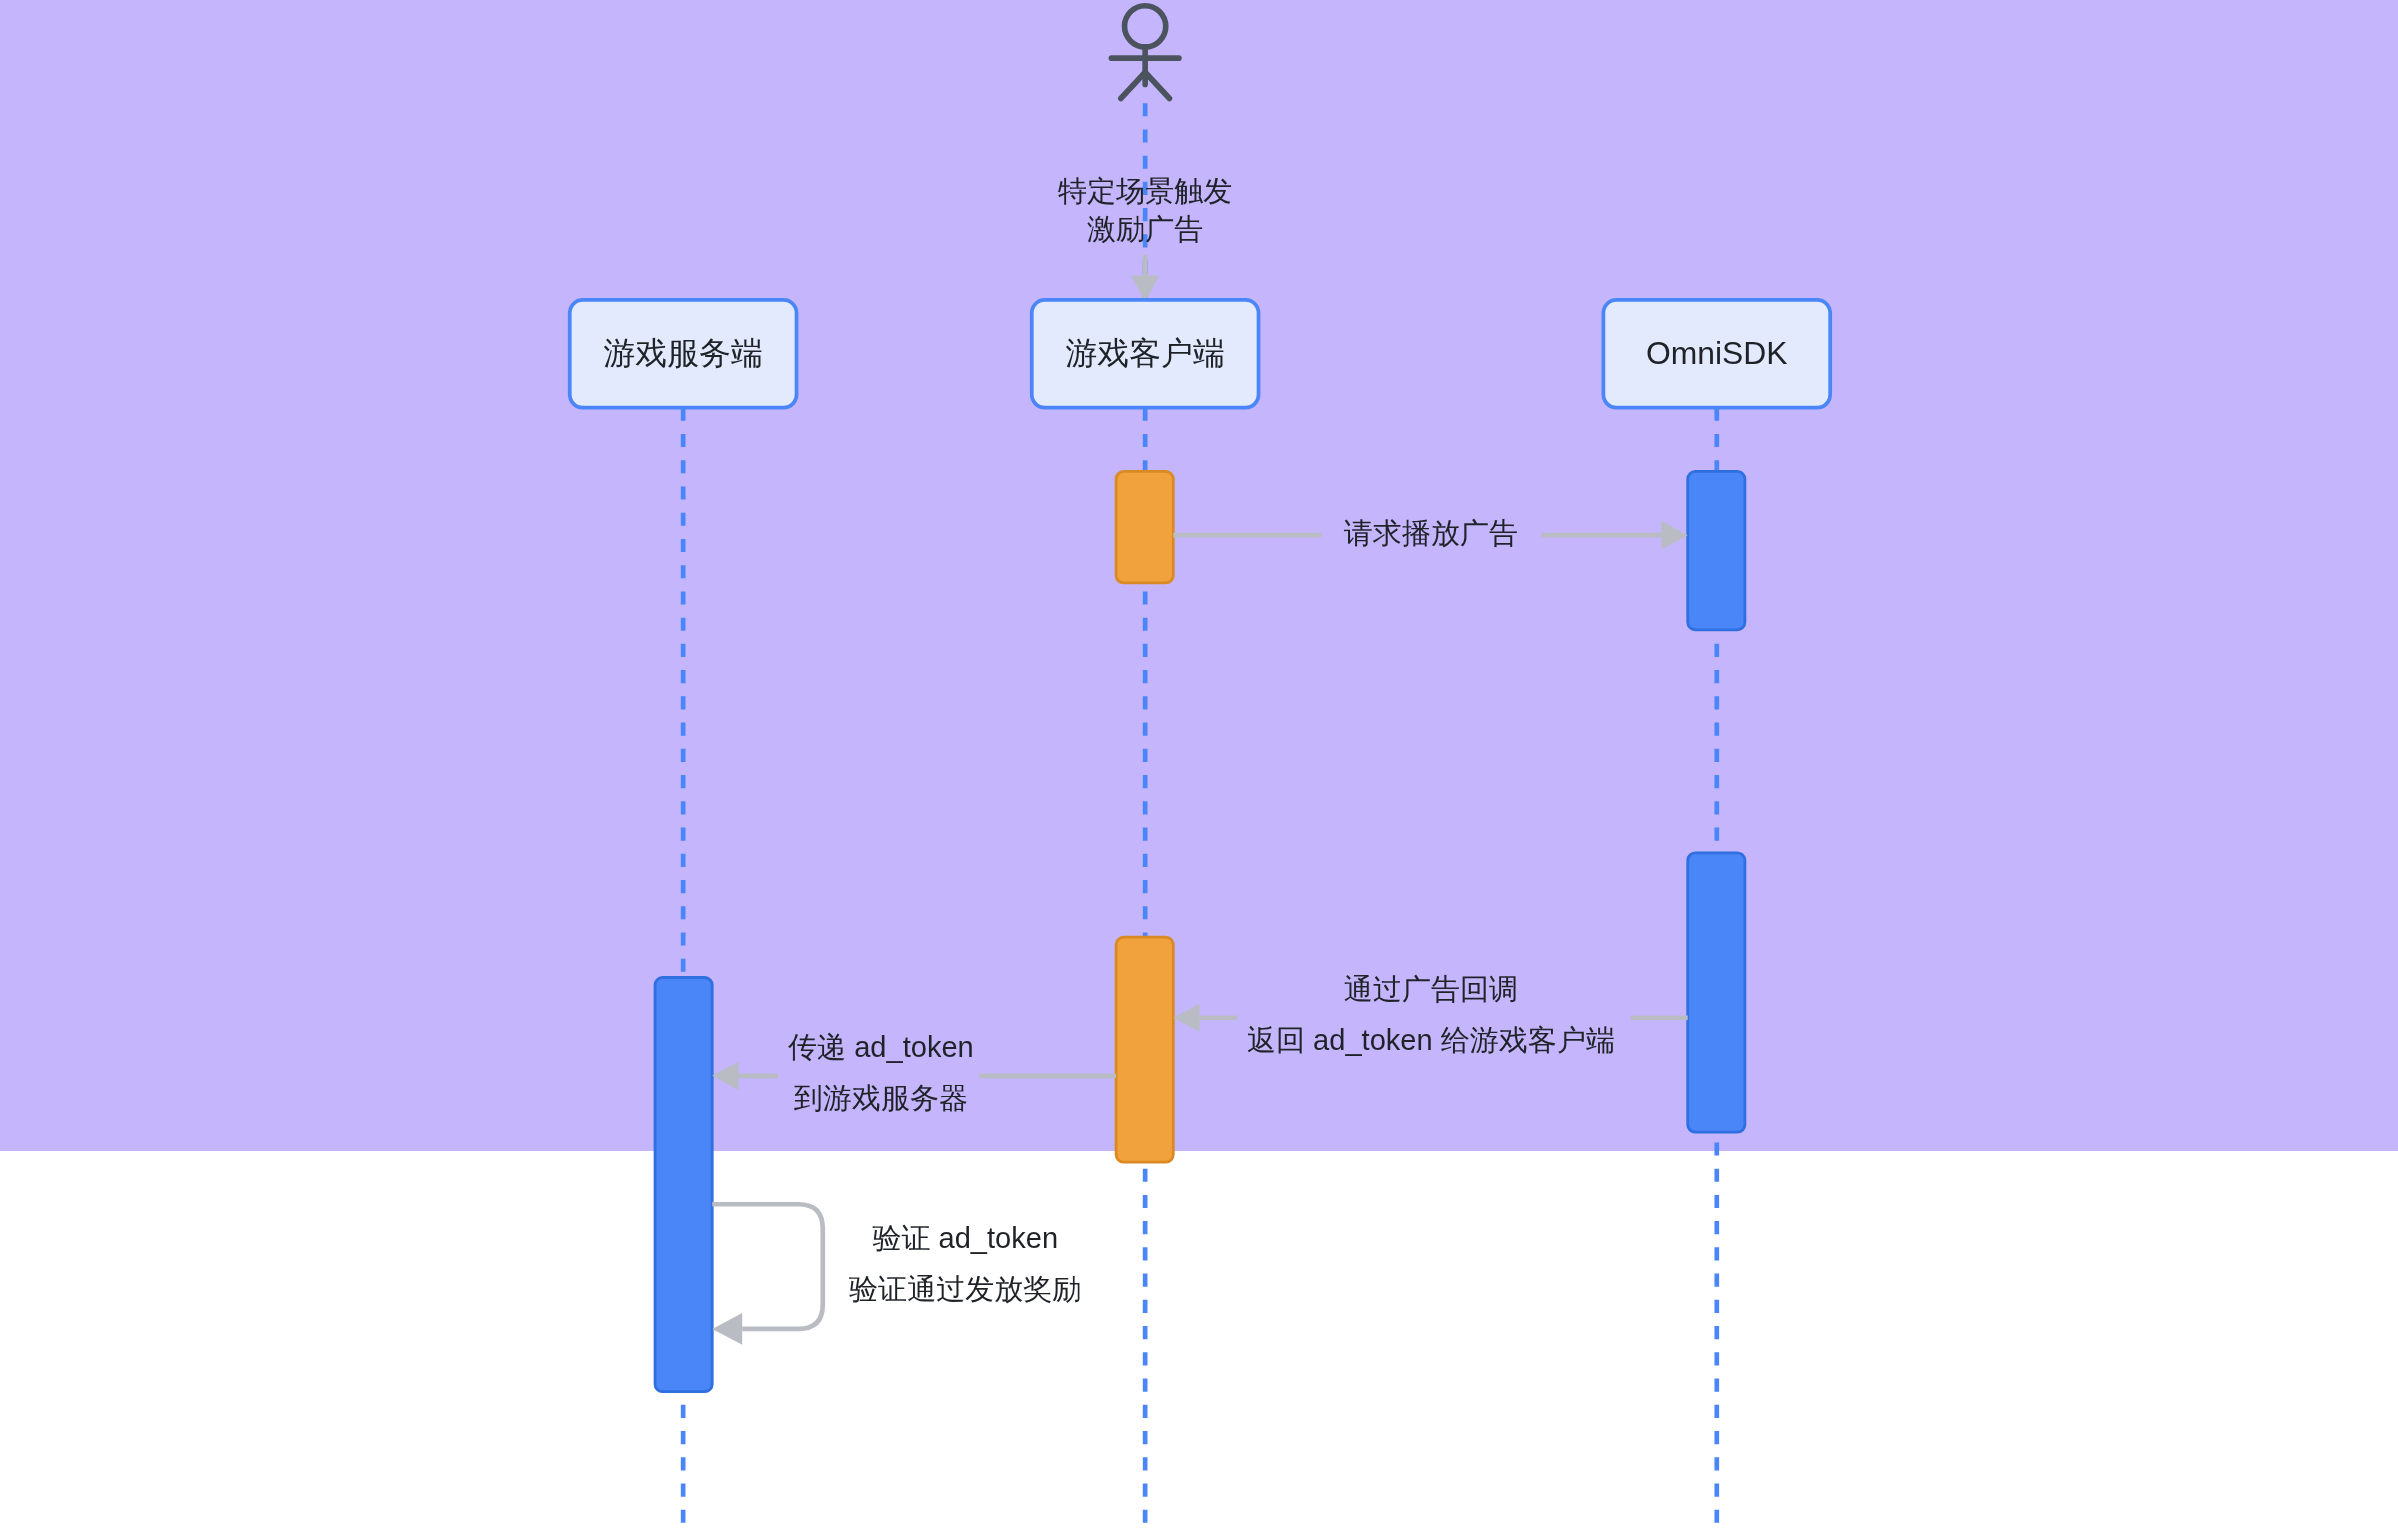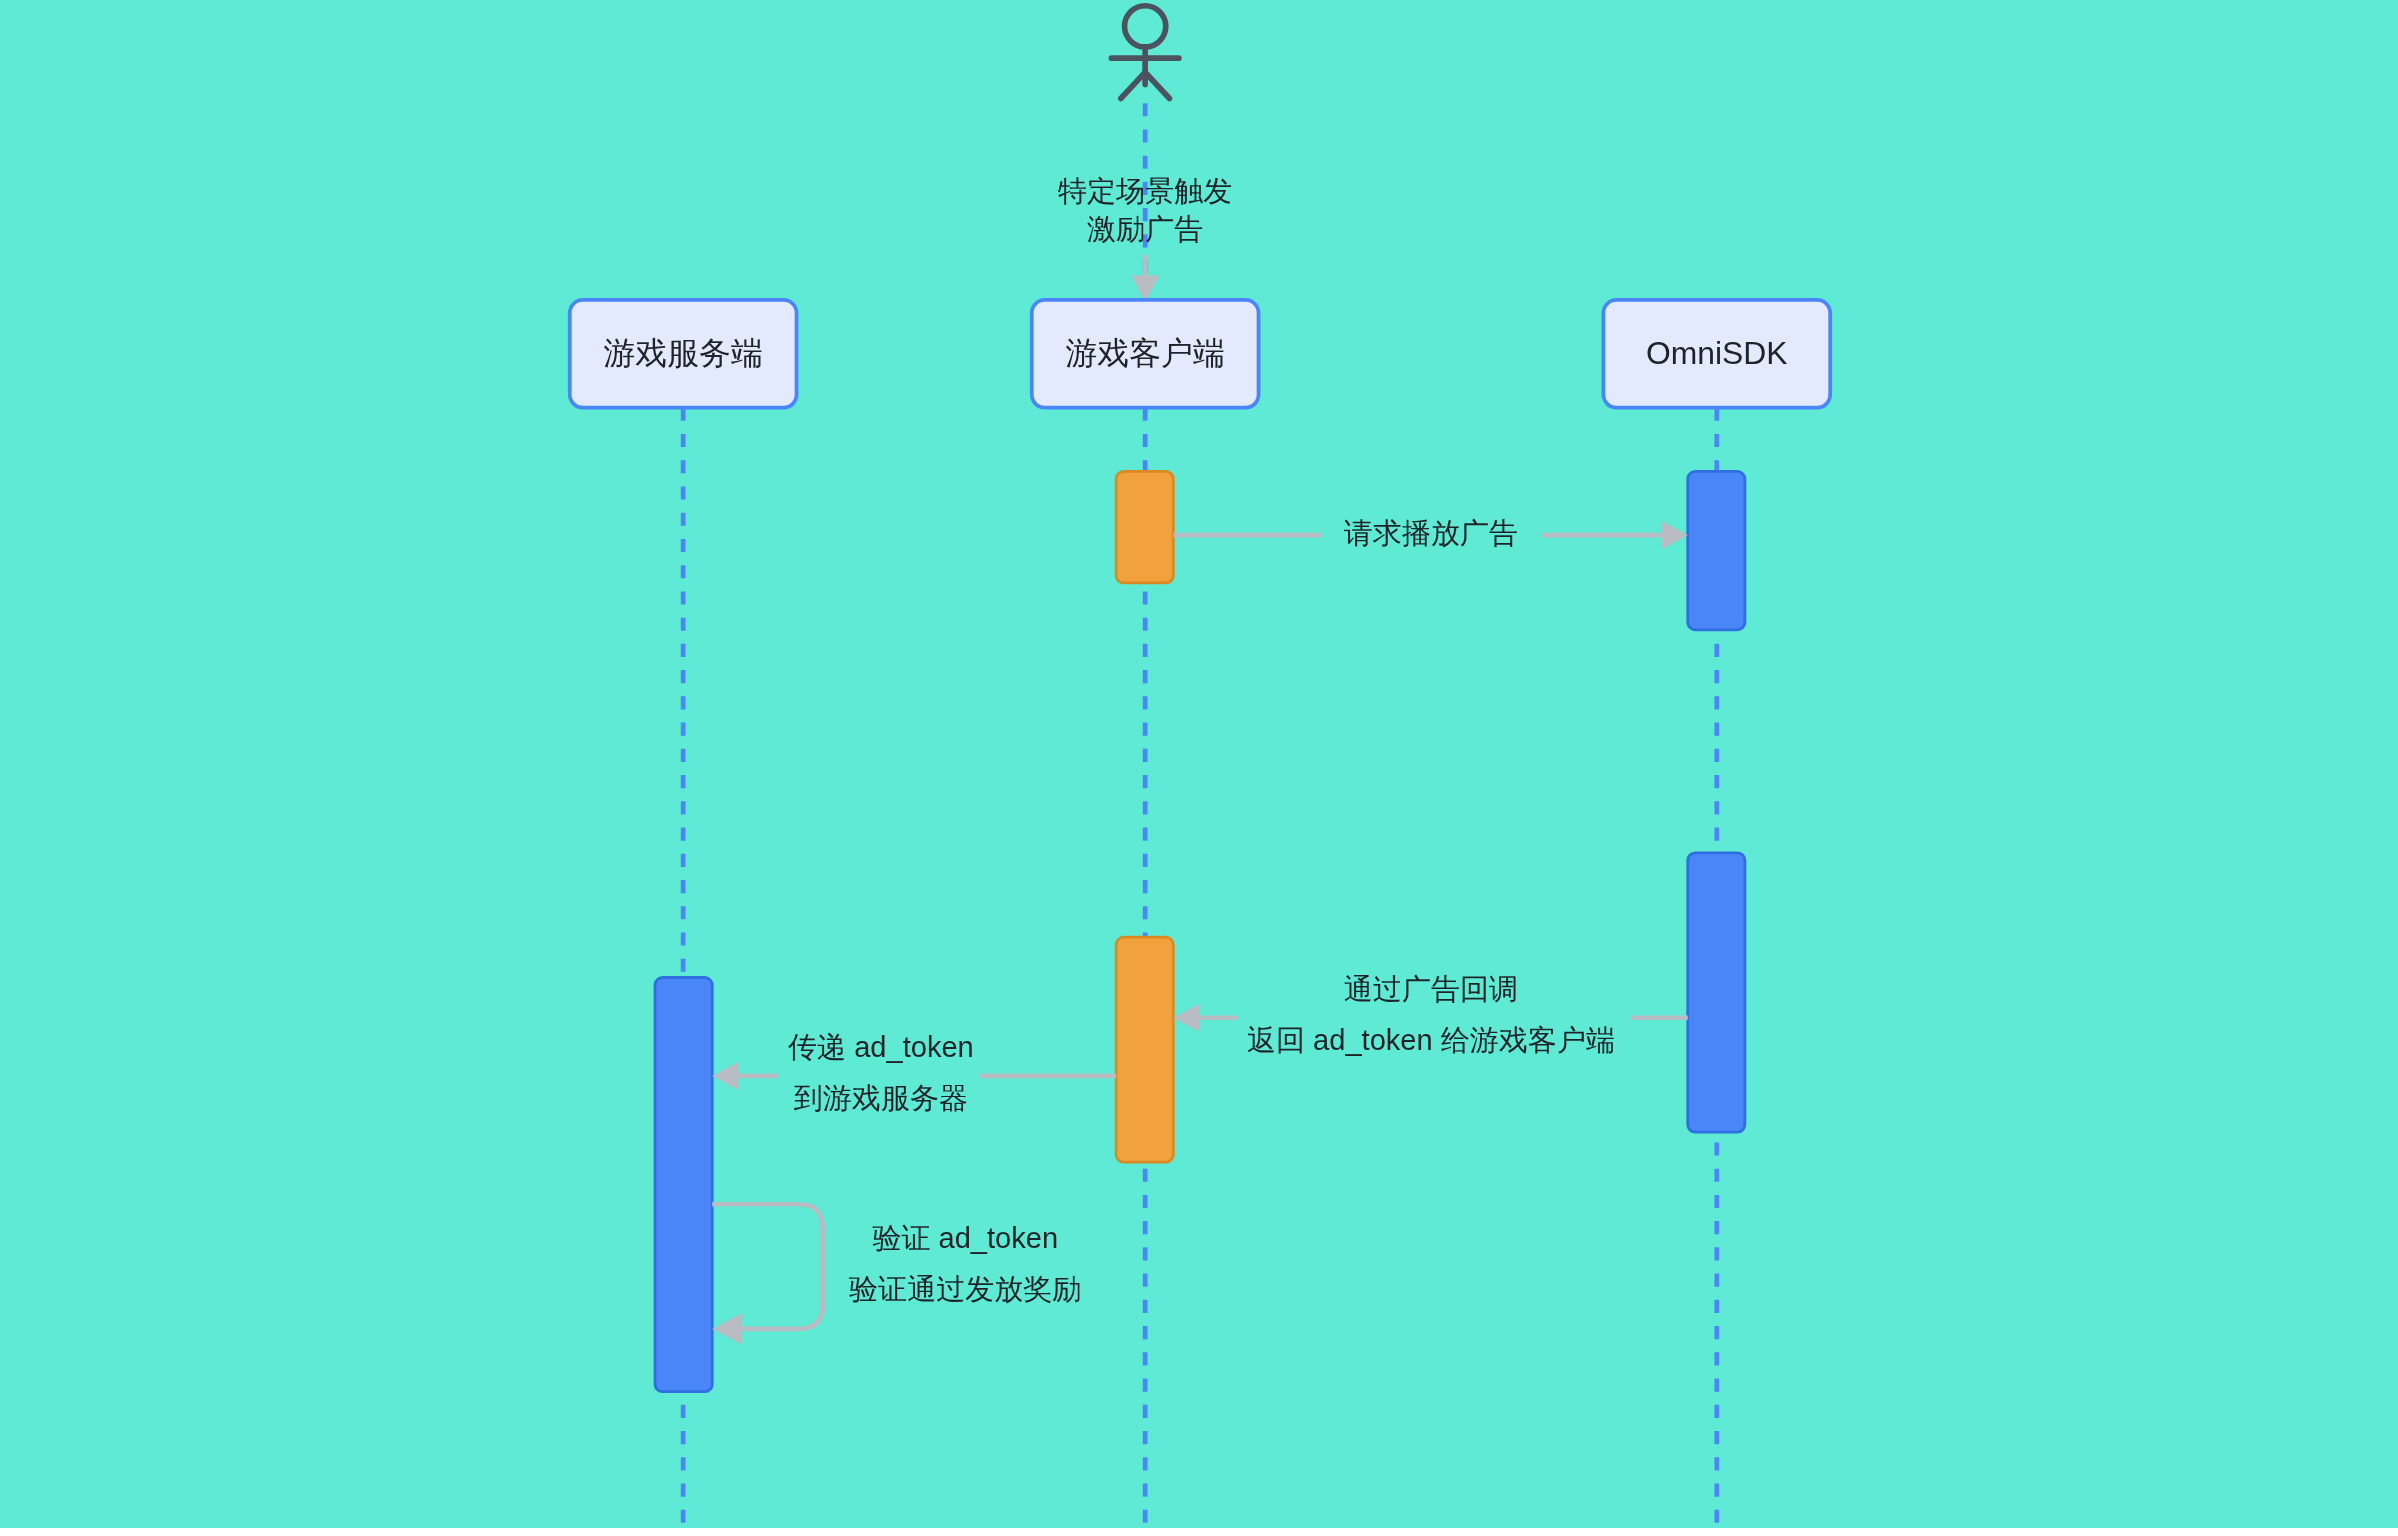--- a/index.html
+++ b/index.html
@@ -11,22 +11,22 @@
   body {
     width: 2399px;
     height: 1537px;
     overflow: hidden;
     font-family: "Liberation Sans", "DejaVu Sans", sans-serif;
     color: #333333;
   }
   #diagram-root {
     position: relative;
     width: 2399px;
-    height: 1528px;
-    background: #5eead4;
+    height: 1151px;
+    background: #c4b5fd;
   }
   #seq-svg {
     position: absolute;
     top: 0;
     left: 0;
     width: 2399px;
     height: 1537px;
     display: block;
   }
   .lifeline-line {

